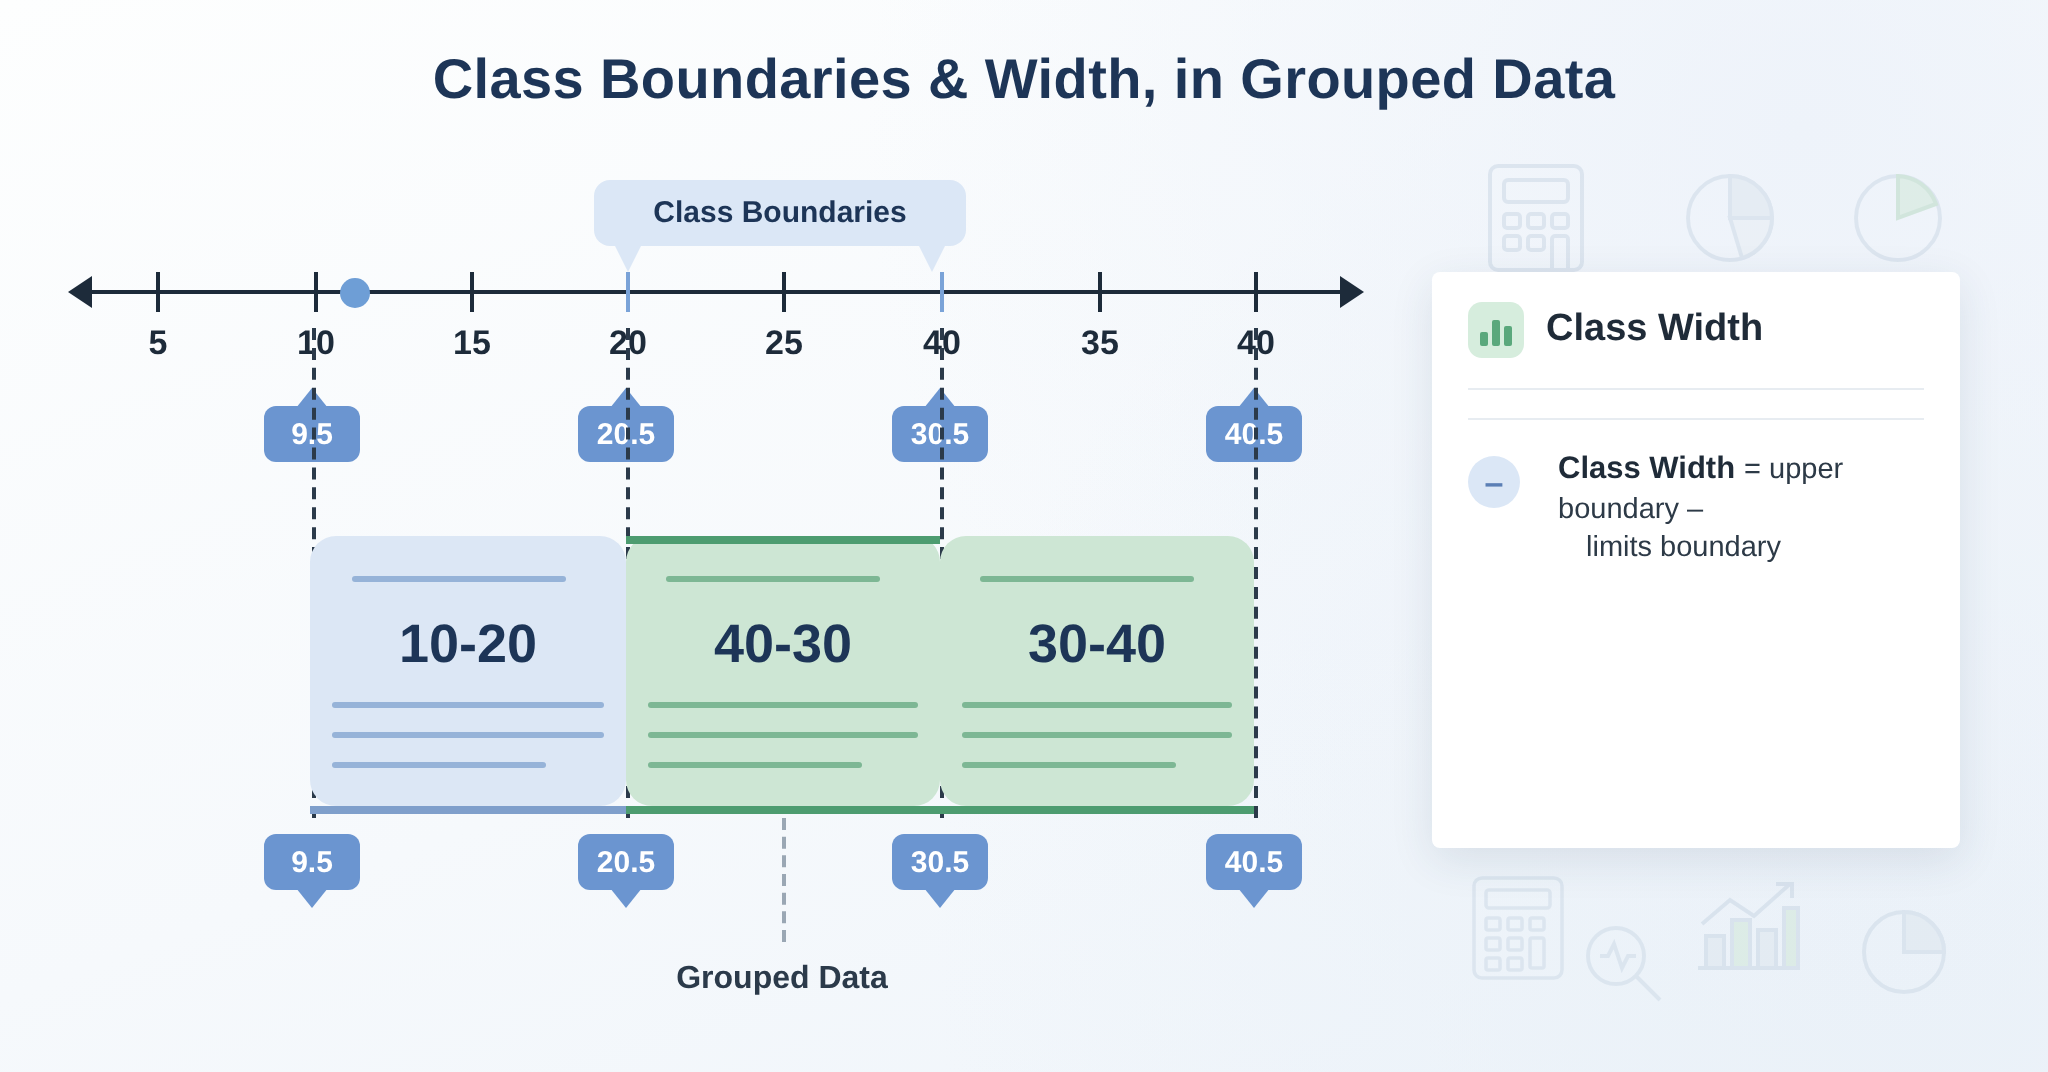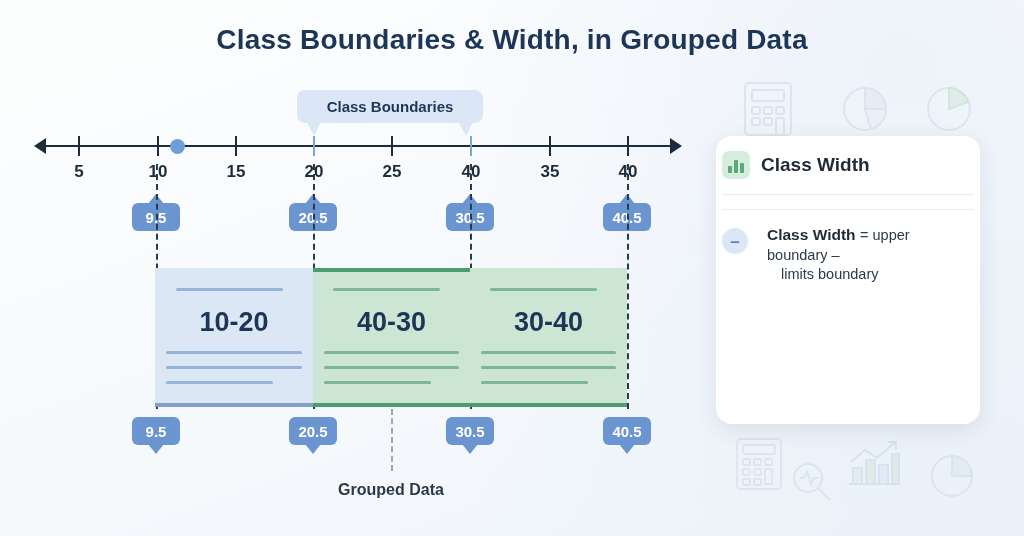--- a/index.html
+++ b/index.html
@@ -98,21 +98,21 @@
   .guide {
     position:absolute; top:164px; width:0;
     border-left:2px dashed #2b3a4a;
     height:245px;
   }
 
   
   #blocks { position:absolute; left:155px; top:268px; height:135px; }
   .block {
     position:absolute; top:0; height:135px;
-    display:flex; flex-direction:column; align-items:center;
+    display:flex; flex-direction:column; align-items:center;border-radius:13px;
   }
   .block .accent {
     position:absolute; left:0; right:0; top:0; height:4px;
   }
   .block .lbl {
     position:absolute; top:39px; left:0; right:0;
     text-align:center; font-size:27px; font-weight:bold; color:#1d3557;
   }
   .rule { position:absolute; height:3px; border-radius:2px; }
   .baseline { position:absolute; height:4px; }
@@ -125,23 +125,23 @@
   }
   #grouped-label {
     position:absolute; left:291px; top:481px; width:200px;
     text-align:center; font-size:16px; font-weight:bold; color:#2b3a4a;
   }
 
   
   #legend {
     position:absolute; left:716px; top:136px;
     width:264px; height:288px;
-    background:#ffffff; border-radius:16px;
+    background:#ffffff; border-radius:4px;
     box-shadow:0 6px 22px rgba(35,60,95,.11);
-    padding:0 6px; box-sizing:border-box;
+    padding:0 18px; box-sizing:border-box;
   }
   #legend-header {
     display:flex; align-items:center; gap:11px;
     height:58px;
   }
   .hdr-icon {
     width:28px; height:28px; border-radius:7px;
     background:#d6eddd;
     display:flex; align-items:center; justify-content:center;
   }

